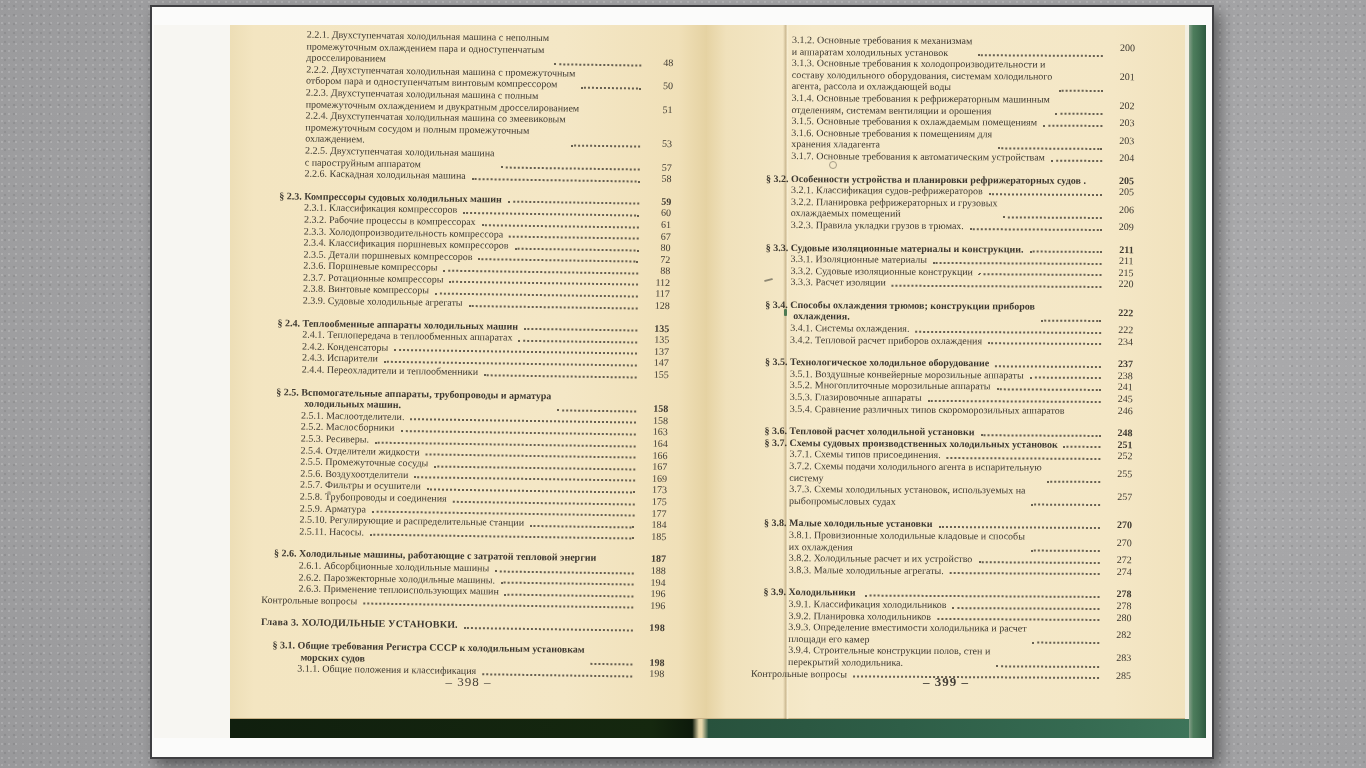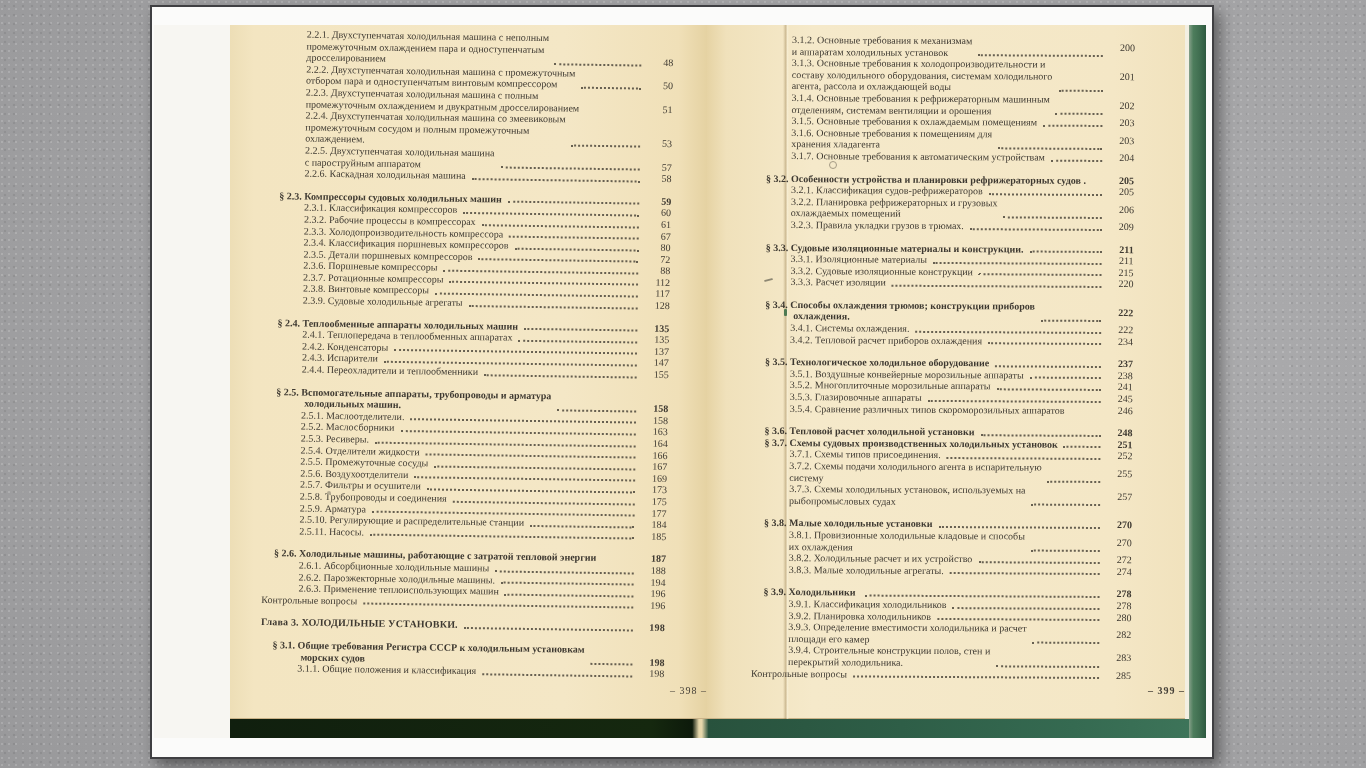--- a/index.html
+++ b/index.html
@@ -40,22 +40,22 @@
   .toc-label{white-space:pre-line;}
   .toc-leader{flex:1 1 auto;min-width:6px;border-bottom:2px dotted rgba(78,72,60,.85);margin:0 4px 2px 6px;}
   .toc-leader.hidden{visibility:hidden;}
   .toc-num{flex:0 0 28px;text-align:right;}
   .content-right .toc-num{align-self:center;font-family:Liberation Serif, serif;}
   .t-item{padding-left:37px;}
   .t-sec{padding-left:12px;font-weight:bold;}
   .t-sec .toc-label{padding-left:28px;text-indent:-28px;}
   .t-chap{font-weight:bold;letter-spacing:.2px;}
   .gap{margin-top:11px;}
-  .page-footer{position:absolute;bottom:42px;width:100%;text-align:right;
-    color:#443f37;font-size:10px;letter-spacing:1px;}
+  .page-footer{position:absolute;bottom:48px;width:100%;text-align:center;
+    color:#443f37;font-size:13px;letter-spacing:1px;}
   .pf-left{left:0;width:477px;}
   .pf-right{left:477px;width:478px;font-weight:bold;}
   .artifact{position:absolute;}
   .a1{left:534px;top:254px;width:9px;height:2px;background:#8d8773;transform:rotate(-14deg);border-radius:1px;}
   .a2{left:554px;top:284px;width:3px;height:7px;background:#4e7a52;border-radius:1px;}
   .a3{left:97px;top:466px;width:4px;height:4px;background:#b6ad94;border-radius:50%;}
   .a4{left:599px;top:136px;width:6px;height:6px;border:1px solid #a59b85;border-radius:50%;}
 </style>
 </head>
 <body>

